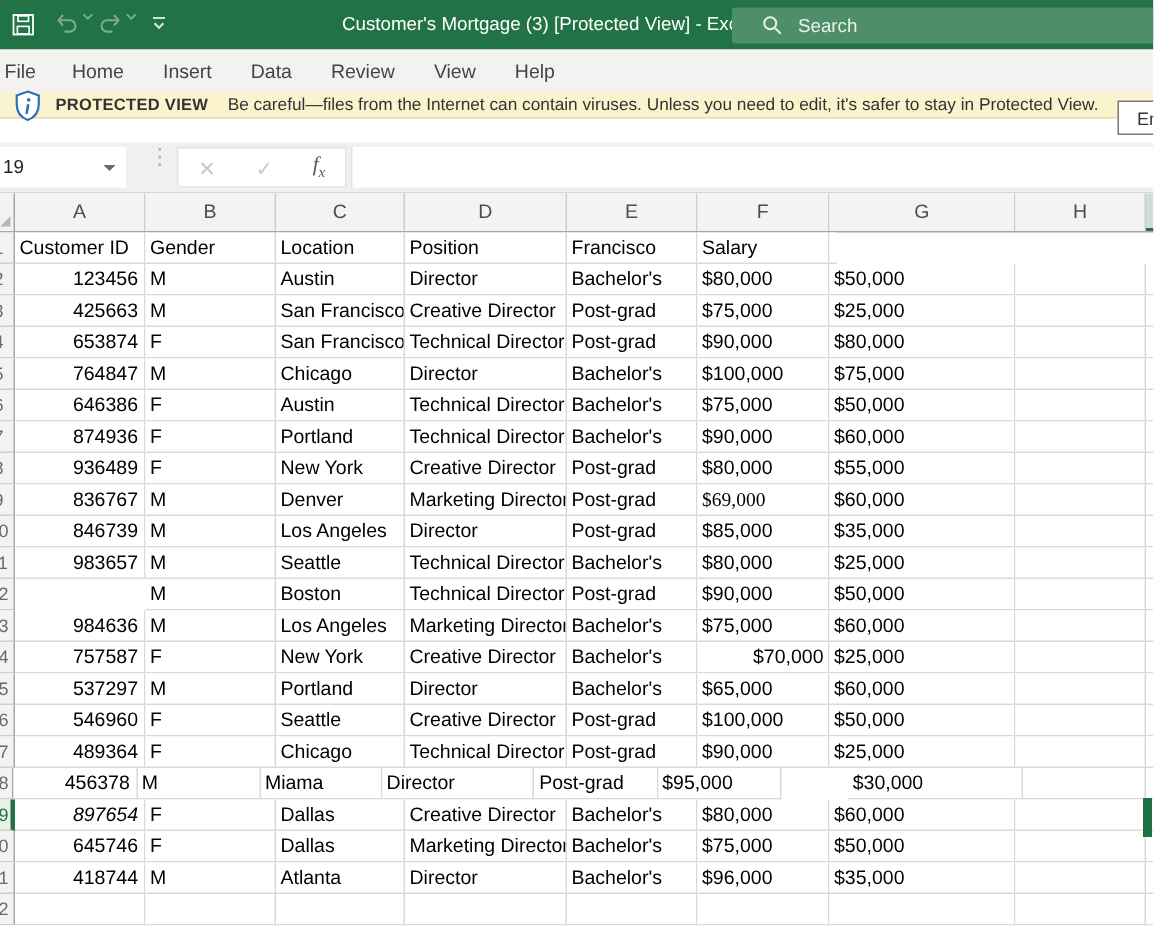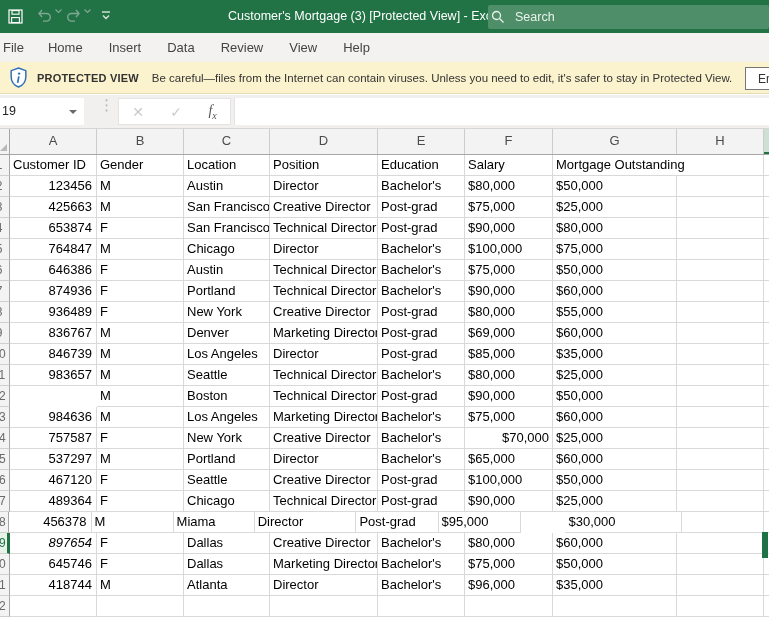--- a/index.html
+++ b/index.html
@@ -4,32 +4,32 @@
 <style>
   html,body{margin:0;padding:0;background:#fff;}
   #app{position:relative;width:769px;height:617px;overflow:hidden;
        font-family:"Liberation Sans",sans-serif;background:#fff;}
 
   
   .titlebar{position:absolute;left:0;top:0;width:769px;height:33px;background:#217346;}
   .titlebar .qicon{position:absolute;top:9px;}
   .title-text{position:absolute;left:228px;top:9px;color:#fff;font-size:12.5px;white-space:nowrap;}
   .searchbox{position:absolute;left:488px;top:5px;width:281px;height:24px;background:#4E8E68;
-             border-radius:2px;display:flex;align-items:center;gap:10px;padding-left:3px;box-sizing:border-box;}
+             border-radius:2px;display:flex;align-items:center;gap:10px;padding-left:20px;box-sizing:border-box;}
   .searchbox span{color:#EAF2EC;font-size:12.5px;}
   .chev-mini{position:absolute;top:14px;}
 
   
   .ribbonbar{position:absolute;left:0;top:33px;width:769px;height:29px;background:#F3F2F1;
              display:flex;align-items:stretch;}
   .rtab{display:flex;align-items:center;padding:0 13px;font-size:13px;color:#444;cursor:default;}
   .rtab:first-child{padding:0 11px 0 3px;}
 
   
-  .banner{position:absolute;left:0;top:62px;width:769px;height:32px;background:#FBF3CE;
+  .banner{position:absolute;left:0;top:62px;width:769px;height:17px;background:#FBF3CE;
           border-bottom:1px solid #E6DCB0;box-sizing:border-box;display:flex;align-items:center;}
   .pv-shield{margin-left:9px;flex:0 0 auto;}
   .pv-label{margin-left:9px;font-size:11px;font-weight:bold;color:#333;letter-spacing:.2px;white-space:nowrap;}
   .pv-msg{margin-left:13px;font-size:11.5px;color:#333;white-space:nowrap;}
   .pv-btn{position:absolute;left:745px;top:5px;height:23px;background:#fff;border:1px solid #767676;
           font-family:"Liberation Sans",sans-serif;font-size:12px;color:#333;padding:0 12px;white-space:nowrap;}
 
   
   .formularow{position:absolute;left:0;top:95px;width:769px;height:34px;background:#F1F0EF;
               border-bottom:1px solid #D6D6D6;box-sizing:border-box;}
@@ -158,23 +158,22 @@
         <div class="hcell hsliver" style="width: 5px;"></div>
       </div>
       <div class="row">
         <div class="rowhdr" style="width: 10px;">
           <span class="rn">1</span>
         </div>
         <div class="cell" style="width: 87px;">Customer ID</div>
         <div class="cell" style="width: 87px;">Gender</div>
         <div class="cell" style="width: 86px;">Location</div>
         <div class="cell" style="width: 108px;">Position</div>
-        <div class="cell" style="width: 87px;">Education</div>
+        <div class="cell" style="width: 87px;">Francisco</div>
         <div class="cell" style="width: 88px;">Salary</div>
-        <div class="cell" style="width: 211px;">Mortgage Outstanding</div>
         <div class="sliver" style="width: 5px;"></div>
       </div>
       <div class="row">
         <div class="rowhdr" style="width: 10px;">
           <span class="rn">2</span>
         </div>
         <div class="cell r" style="width: 87px;">123456</div>
         <div class="cell" style="width: 87px;">M</div>
         <div class="cell" style="width: 86px;">Austin</div>
         <div class="cell" style="width: 108px;">Director</div>
@@ -270,21 +269,21 @@
       </div>
       <div class="row">
         <div class="rowhdr" style="width: 10px;">
           <span class="rn">9</span>
         </div>
         <div class="cell r" style="width: 87px;">836767</div>
         <div class="cell" style="width: 87px;">M</div>
         <div class="cell" style="width: 86px;">Denver</div>
         <div class="cell" style="width: 108px;">Marketing Director</div>
         <div class="cell" style="width: 87px;">Post-grad</div>
-        <div class="cell" style="width: 88px;">$69,000</div>
+        <div class="cell" style="width: 88px; font-family: Liberation Serif, serif;">$69,000</div>
         <div class="cell" style="width: 124px;">$60,000</div>
         <div class="cell" style="width: 87px;"></div>
         <div class="sliver" style="width: 5px;"></div>
       </div>
       <div class="row">
         <div class="rowhdr" style="width: 10px;">
           <span class="rn">10</span>
         </div>
         <div class="cell r" style="width: 87px;">846739</div>
         <div class="cell" style="width: 87px;">M</div>
@@ -363,21 +362,21 @@
         <div class="cell" style="width: 87px;">Bachelor's</div>
         <div class="cell" style="width: 88px;">$65,000</div>
         <div class="cell" style="width: 124px;">$60,000</div>
         <div class="cell" style="width: 87px;"></div>
         <div class="sliver" style="width: 5px;"></div>
       </div>
       <div class="row">
         <div class="rowhdr" style="width: 10px;">
           <span class="rn">16</span>
         </div>
-        <div class="cell r" style="width: 87px;">467120</div>
+        <div class="cell r" style="width: 87px;">546960</div>
         <div class="cell" style="width: 87px;">F</div>
         <div class="cell" style="width: 86px;">Seattle</div>
         <div class="cell" style="width: 108px;">Creative Director</div>
         <div class="cell" style="width: 87px;">Post-grad</div>
         <div class="cell" style="width: 88px;">$100,000</div>
         <div class="cell" style="width: 124px;">$50,000</div>
         <div class="cell" style="width: 87px;"></div>
         <div class="sliver" style="width: 5px;"></div>
       </div>
       <div class="row">

